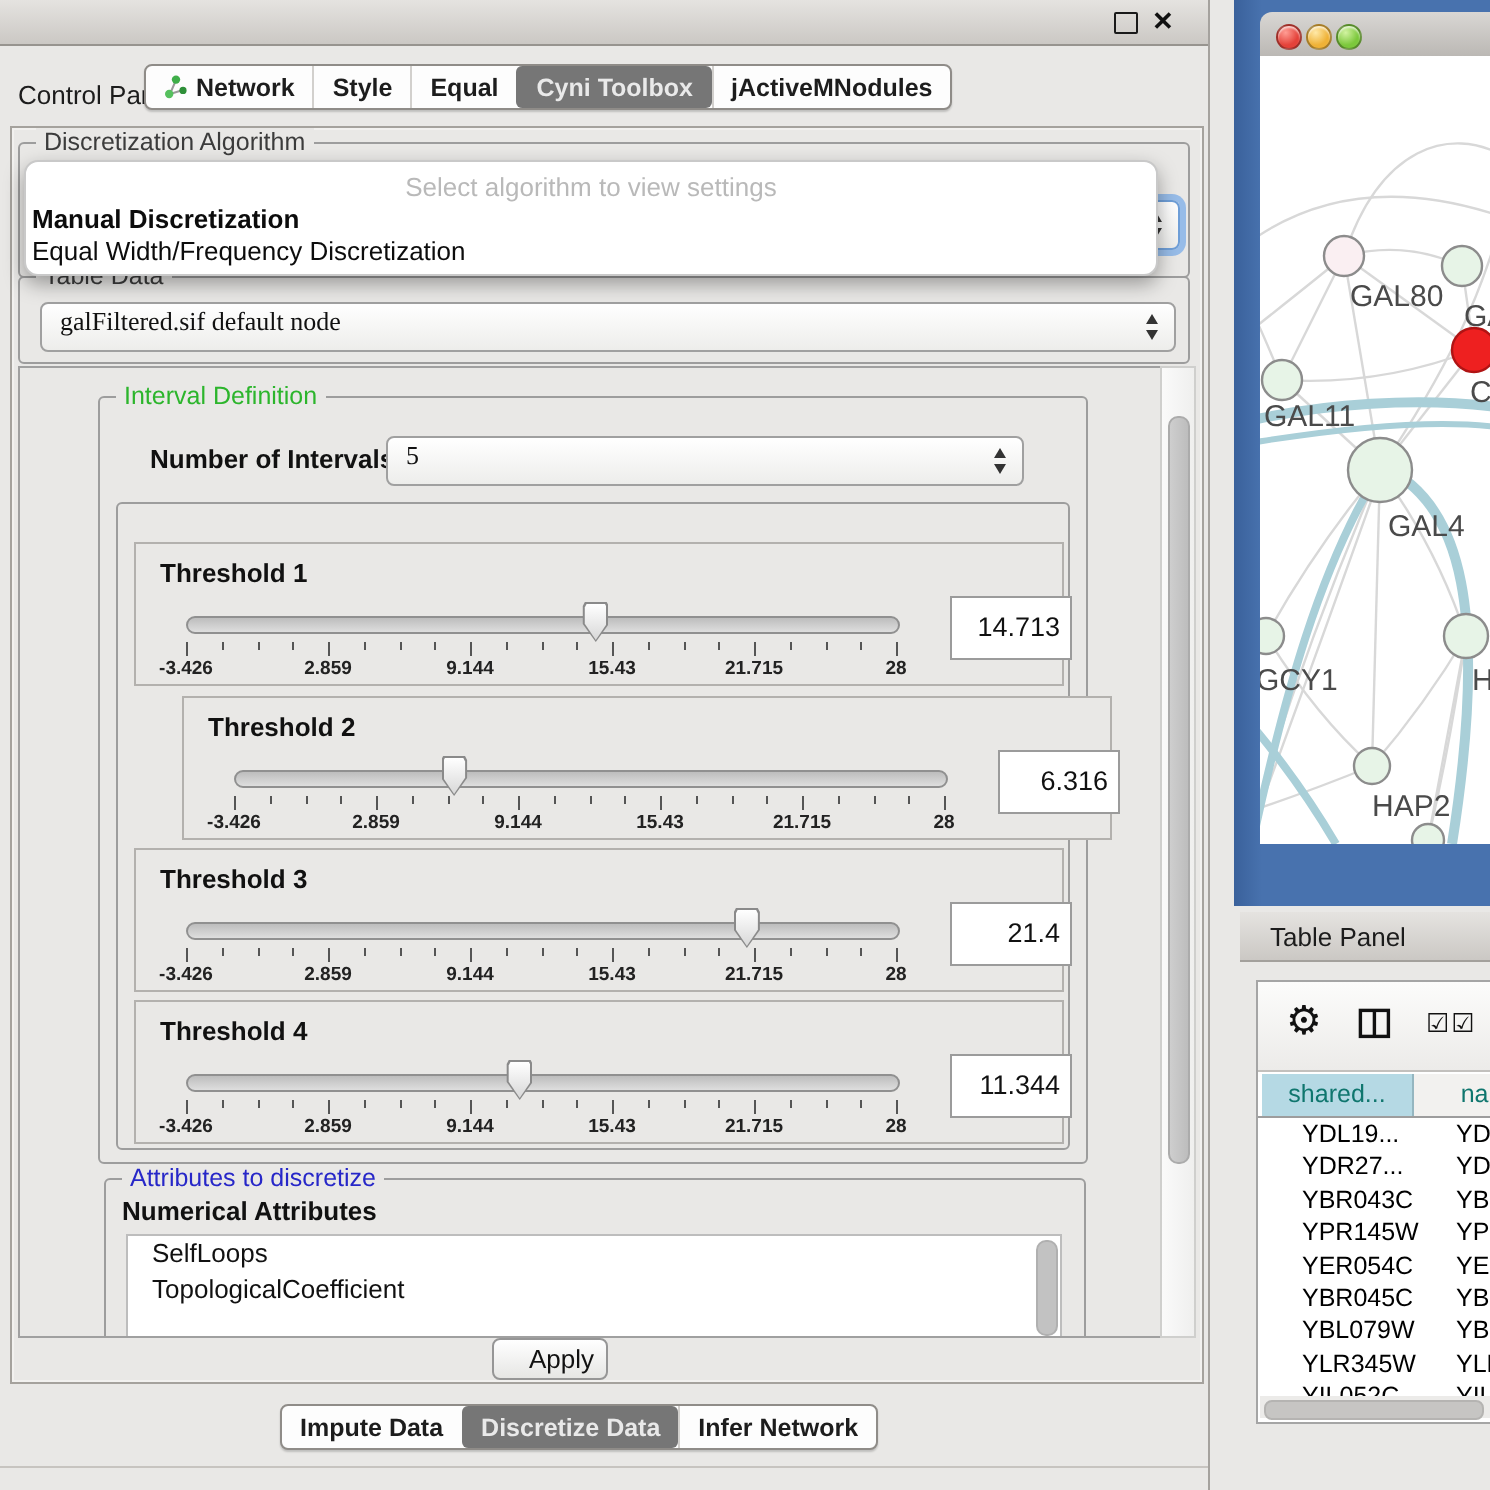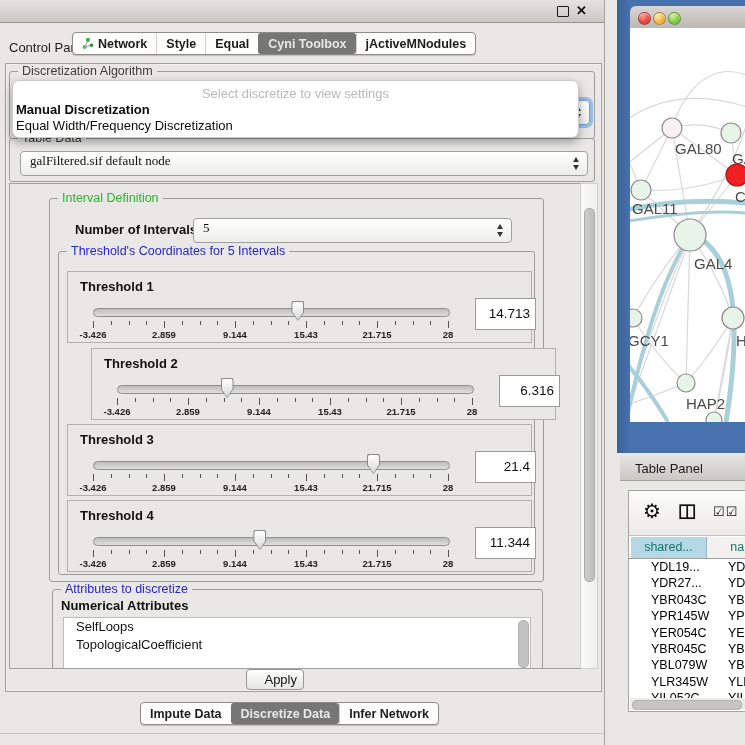--- a/index.html
+++ b/index.html
@@ -201,21 +201,20 @@
           <span class="gtitle green">Interval Definition</span>
           <span id="intervals-label">Number of Intervals</span>
           <div id="intervals-combo" class="combo">
             <span class="cval">5</span>
             <div class="spin">
                 <div class="up"></div>
                 <div class="dn"></div>
               </div>
           </div>
           <div id="thr-group" class="group">
-            <span class="gtitle blue">Threshold's Coordinates for 5 Intervals</span>
 
           <div class="thr-box" style="top: 19px;">
                 <span class="thr-label">Threshold 1</span>
                 <div class="track"></div>
                 <div class="tick major" style="left: 25px;"></div>
                 <div class="tick minor" style="left: 42.75px;"></div>
                 <div class="tick minor" style="left: 60.5px;"></div>
                 <div class="tick minor" style="left: 78.25px;"></div>
                 <div class="tick major" style="left: 96px;"></div>
                 <div class="tick minor" style="left: 113.75px;"></div>
@@ -372,21 +371,21 @@
           <span>Discretize Data</span>
         </div>
         <div class="tab">
           <span>Infer Network</span>
         </div>
       </div>
     <div id="cp-bottomline"></div>
   </div>
 
   <div id="algo-popup">
-    <div id="algo-hint">Select discretize to view settings</div>
+    <div id="algo-hint">Select algorithm to view settings</div>
     <div id="algo-opt-0" class="algo-opt">Manual Discretization</div>
     <div id="algo-opt-1" class="algo-opt">Equal Width/Frequency Discretization</div>
   </div>
 
   <div id="net-frame">
     <div id="net-titlebar">
       <span id="light-red" class="light"></span>
       <span id="light-yellow" class="light"></span>
       <span id="light-green" class="light"></span>
     </div>

